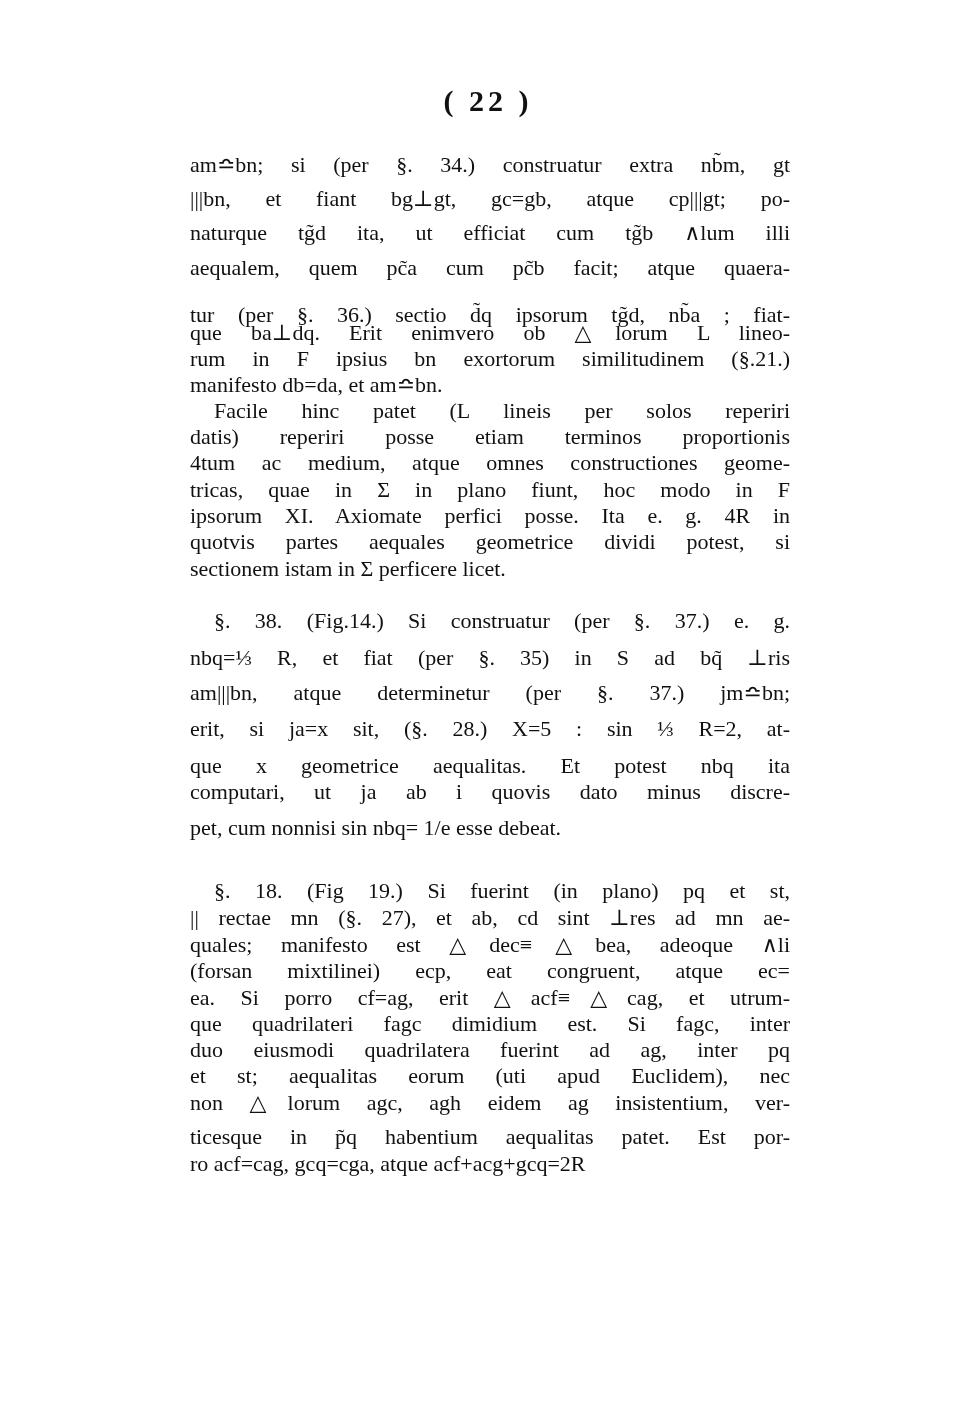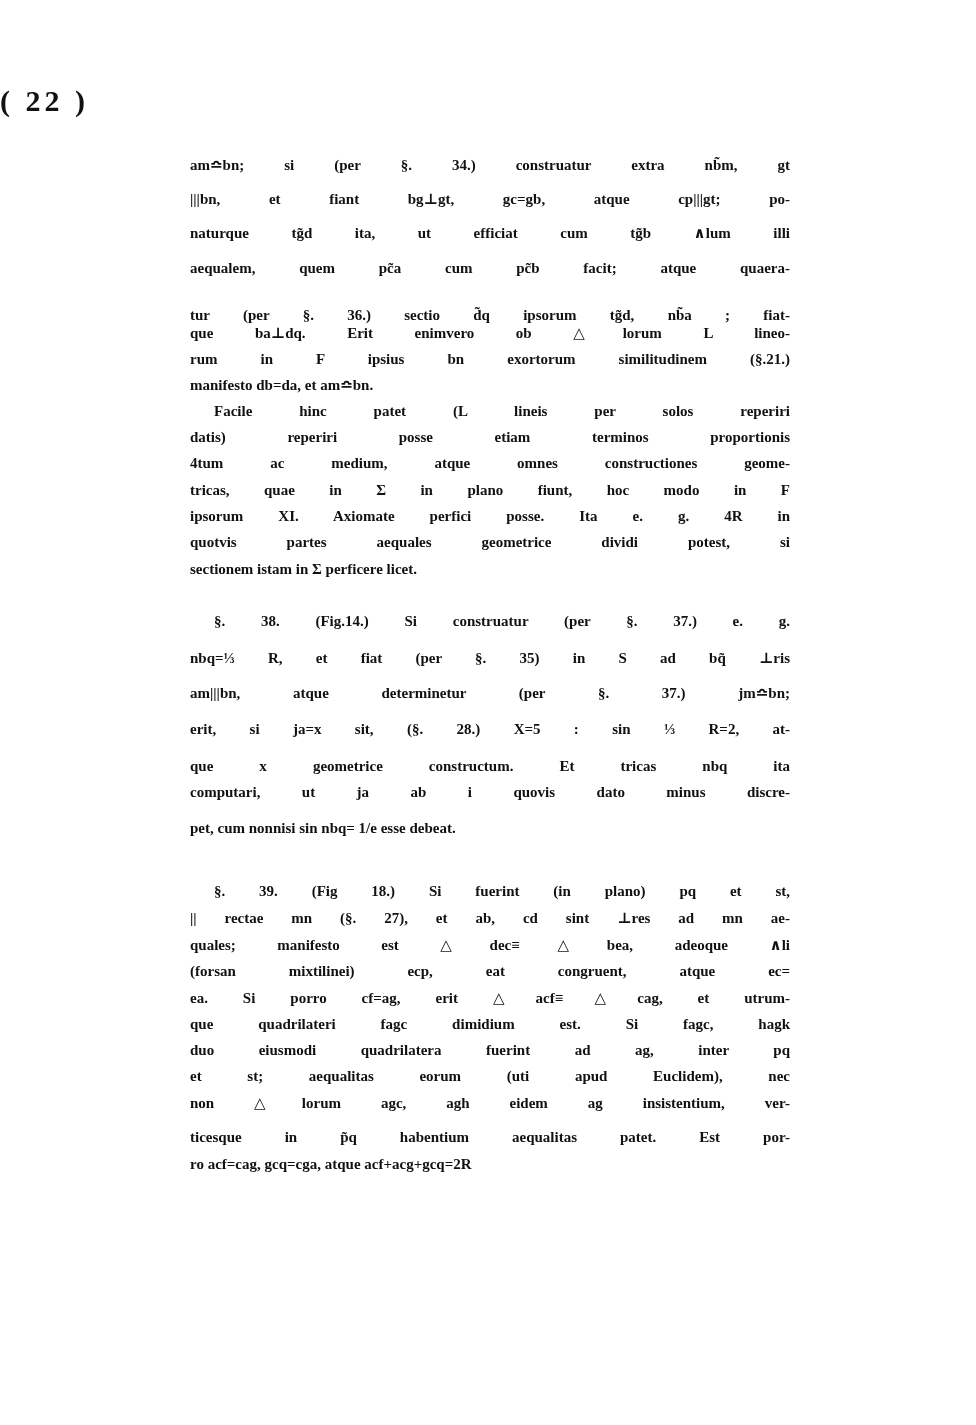--- a/index.html
+++ b/index.html
@@ -1,20 +1,20 @@
 <!DOCTYPE html>
 <html><head>
 <meta charset="utf-8">
 <style>
   html, body { margin: 0; padding: 0; background: #ffffff; }
   body { width: 976px; height: 1425px; position: relative; overflow: hidden;
          font-family: "Liberation Serif", "DejaVu Serif", serif; color: #111; }
-  .page-number { position: absolute; top: 84px; left: 0; width: 976px; text-align: left;
+  .page-number { position: absolute; top: 84px; left: 0; width: 976px; text-align: center;
                  font-size: 30px; font-weight: bold; letter-spacing: 4px; }
-  .line { position: absolute; left: 190px; width: 600px; font-size: 15px; font-weight: bold;
+  .line { position: absolute; left: 190px; width: 600px; font-size: 22px; font-weight: normal;
           white-space: nowrap; text-align: justify; text-align-last: justify; line-height: 26px; }
   .line.last { text-align-last: left; }
   .indent { padding-left: 24px; width: 576px; left: 190px; }
 </style>
 </head>
 <body>
 
 <div class="page-number">( 22 )</div>
 
 <div class="line" style="top:152px">am≏bn; si (per §. 34.) construatur extra nb̃m, gt</div>
@@ -31,27 +31,27 @@
 <div class="line" style="top:450px">4tum ac medium, atque omnes constructiones geome-</div>
 <div class="line" style="top:477px">tricas, quae in Σ in plano fiunt, hoc modo in F</div>
 <div class="line" style="top:503px">ipsorum XI. Axiomate perfici posse. Ita e. g. 4R in</div>
 <div class="line" style="top:529px">quotvis partes aequales geometrice dividi potest, si</div>
 <div class="line last" style="top:556px">sectionem istam in Σ perficere licet.</div>
 
 <div class="line indent" style="top:608px">§. 38. (Fig.14.) Si construatur (per §. 37.) e. g.</div>
 <div class="line" style="top:645px">nbq=⅓ R, et fiat (per §. 35) in S ad bq̃ ⊥ris</div>
 <div class="line" style="top:680px">am|||bn, atque determinetur (per §. 37.) jm≏bn;</div>
 <div class="line" style="top:716px">erit, si ja=x sit, (§. 28.) X=5 : sin ⅓ R=2, at-</div>
-<div class="line" style="top:753px">que x geometrice constructum. Et tricas nbq ita</div>
+<div class="line" style="top:753px">que x geometrice aequalitas. Et potest nbq ita</div>
 <div class="line" style="top:779px">computari, ut ja ab i quovis dato minus discre-</div>
 <div class="line last" style="top:815px">pet, cum nonnisi sin nbq= 1/e esse debeat.</div>
 
-<div class="line indent" style="top:878px">§. 39. (Fig 18.) Si fuerint (in plano) pq et st,</div>
+<div class="line indent" style="top:878px">§. 18. (Fig 19.) Si fuerint (in plano) pq et st,</div>
 <div class="line" style="top:905px">|| rectae mn (§. 27), et ab, cd sint ⊥res ad mn ae-</div>
 <div class="line" style="top:932px">quales; manifesto est △dec≡△bea, adeoque ∧li</div>
 <div class="line" style="top:958px">(forsan mixtilinei) ecp, eat congruent, atque ec=</div>
 <div class="line" style="top:985px">ea. Si porro cf=ag, erit △acf≡△cag, et utrum-</div>
-<div class="line" style="top:1011px">que quadrilateri fagc dimidium est. Si fagc, hagk</div>
+<div class="line" style="top:1011px">que quadrilateri fagc dimidium est. Si fagc, inter</div>
 <div class="line" style="top:1037px">duo eiusmodi quadrilatera fuerint ad ag, inter pq</div>
 <div class="line" style="top:1063px">et st; aequalitas eorum (uti apud Euclidem), nec</div>
 <div class="line" style="top:1090px">non △lorum agc, agh eidem ag insistentium, ver-</div>
 <div class="line" style="top:1124px">ticesque in p̃q habentium aequalitas patet. Est por-</div>
 <div class="line last" style="top:1151px">ro acf=cag, gcq=cga, atque acf+acg+gcq=2R</div>
 
 </body></html>

